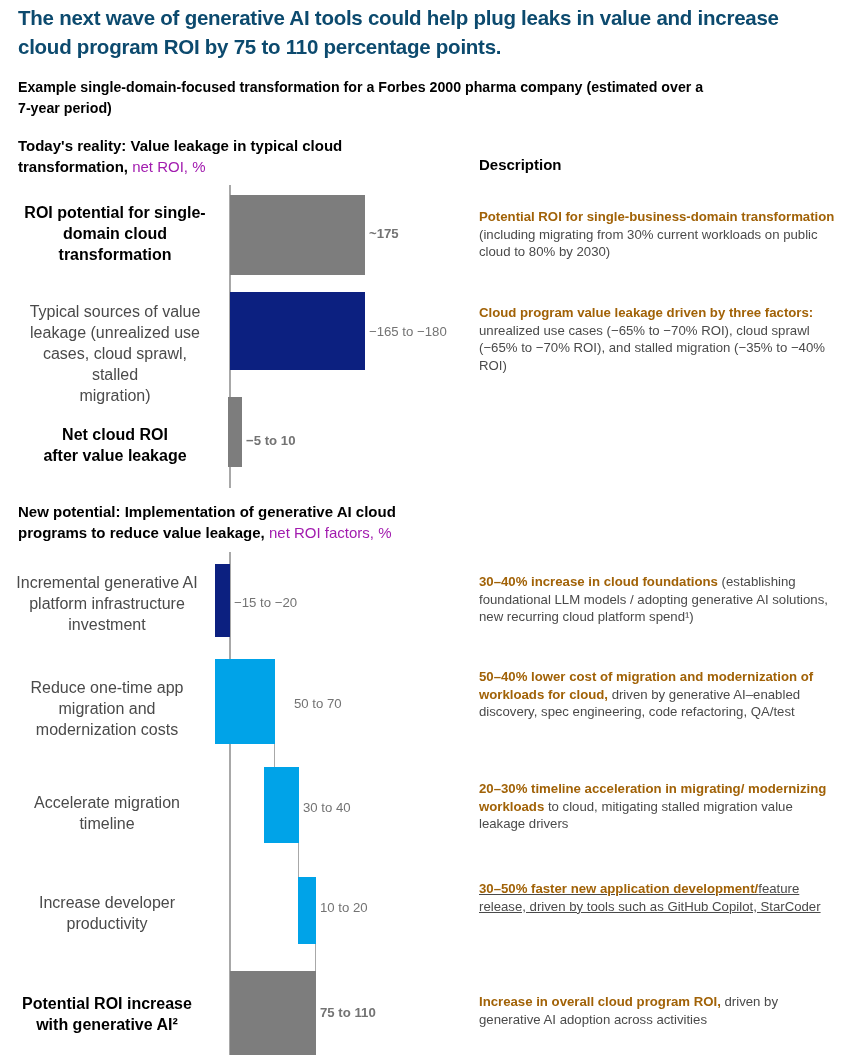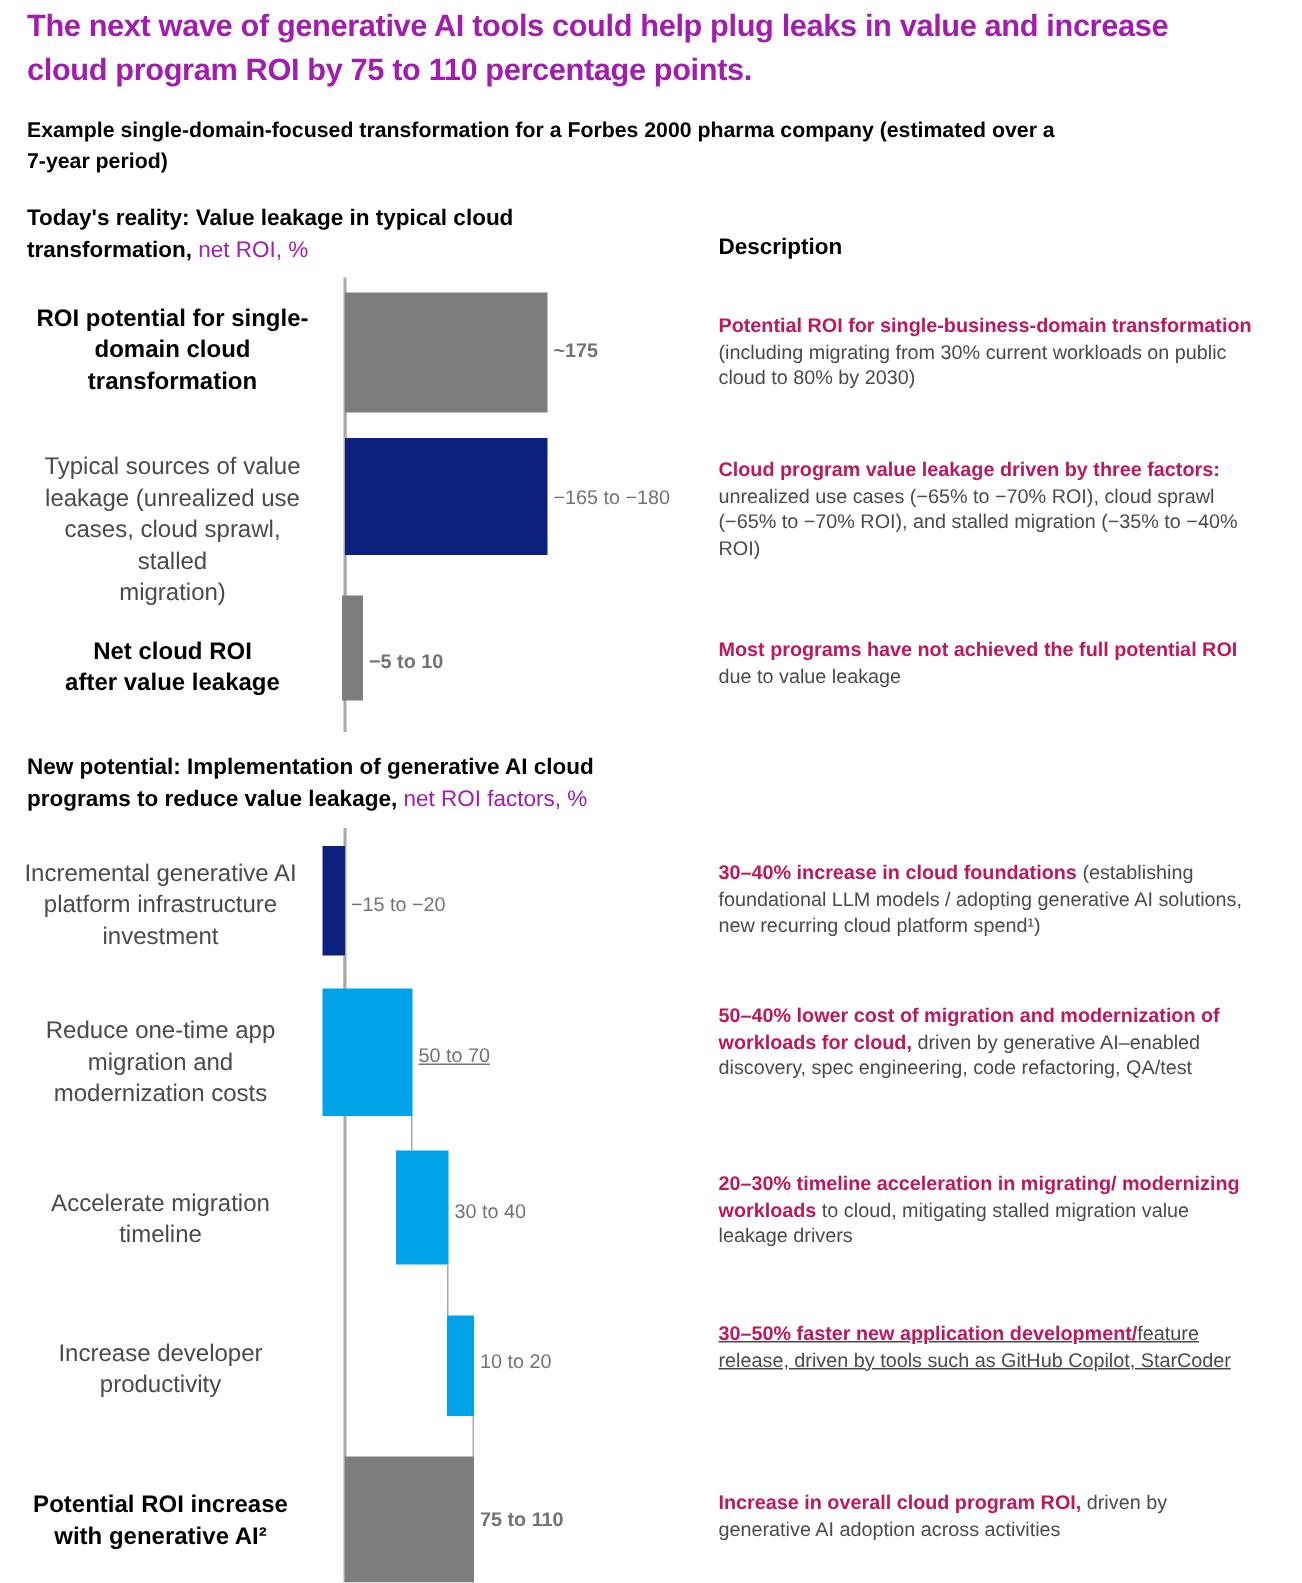--- a/index.html
+++ b/index.html
@@ -9,21 +9,21 @@
     font-family: "Liberation Sans", sans-serif;
     color: #1a1a1a;
     overflow: hidden;
   }
   .page { position: relative; width: 868px; height: 1055px; padding: 0; }
 
   
   .headline {
     position: absolute; left: 18px; top: 4px; width: 800px;
     font-size: 20.5px; font-weight: bold; line-height: 1.40;
-    letter-spacing: -0.25px; color: #a21caf;
+    letter-spacing: -0.25px; color: #0c4a6e;
   }
   .subhead {
     position: absolute; left: 18px; top: 77px; width: 700px;
     font-size: 14.2px; font-weight: bold; line-height: 1.47; color: #000000;
   }
 
   
   .sec-title {
     position: absolute; font-size: 15px; font-weight: bold;
     line-height: 1.40; color: #000000;
@@ -59,21 +59,21 @@
     position: absolute; text-align: center; font-size: 16px;
     line-height: 1.32; color: #4a4a4a;
   }
   .cat.bold { font-weight: bold; color: #000000; }
 
   
   .desc {
     position: absolute; left: 479px; width: 360px;
     font-size: 13.2px; line-height: 1.34; color: #4a4a4a;
   }
-  .desc b { font-weight: bold; color: #be185d; }
+  .desc b { font-weight: bold; color: #a16207; }
 </style>
 </head>
 <body>
 
 <div class="page">
 
   <div class="headline">The next wave of generative AI tools could help plug leaks in value and increase cloud program ROI by 75 to 110 percentage points.</div>
   <div class="subhead">Example single-domain-focused transformation for a Forbes 2000 pharma company (estimated over a 7-year period)</div>
 
   <div class="sec-title" id="sec1-title">
@@ -108,42 +108,39 @@
     <div class="cat bold" style="left:20px; top:239px; width:190px; white-space:pre-line;"><span>Net cloud ROI
 after value leakage</span></div>
   </div>
 
   <div class="desc" style="top:208px;">
     <b>Potential ROI for single-business-domain transformation</b><span> (including migrating from 30% current workloads on public cloud to 80% by 2030)</span>
   </div>
   <div class="desc" style="top:304px;">
     <b>Cloud program value leakage driven by three factors:</b><span> unrealized use cases (−65% to −70% ROI), cloud sprawl (−65% to −70% ROI), and stalled migration (−35% to −40% ROI)</span>
   </div>
-  <div class="desc" style="top:424px;">
-    <b>Most programs have not achieved the full potential ROI</b><span> due to value leakage</span>
-  </div>
 
   <div class="sec-title" id="sec2-title">
     <span>New potential: Implementation of generative AI cloud programs to reduce value leakage,</span><span class="lt"> net ROI factors, %</span>
   </div>
 
   <div class="chart" id="chart2">
 
     <div class="axis" style="left:229px; top:0px; height:503px;"></div>
 
     <div class="bar" style="left:215px; top:12px; width:15px; height:73px; background:#0c2080;"></div>
     <div class="bar-label" style="left:234px; top:43px;">−15 to −20</div>
     <div class="cat" style="left:12px; top:20px; width:190px; white-space:pre-line;"><span>Incremental generative AI
 platform infrastructure
 investment</span></div>
 
     <div class="connector" style="left:229px; top:85px; height:22px;"></div>
 
     <div class="bar" style="left:215px; top:107px; width:60px; height:85px; background:#00a3e8;"></div>
-    <div class="bar-label" style="left:279px; top:144px;text-decoration:underline;">50 to 70</div>
+    <div class="bar-label" style="left:294px; top:144px;">50 to 70</div>
     <div class="cat" style="left:12px; top:125px; width:190px; white-space:pre-line;"><span>Reduce one-time app
 migration and
 modernization costs</span></div>
 
     <div class="connector" style="left:274px; top:192px; height:23px;"></div>
 
     <div class="bar" style="left:264px; top:215px; width:35px; height:76px; background:#00a3e8;"></div>
     <div class="bar-label" style="left:303px; top:248px;">30 to 40</div>
     <div class="cat" style="left:12px; top:240px; width:190px; white-space:pre-line;"><span>Accelerate migration
 timeline</span></div>

